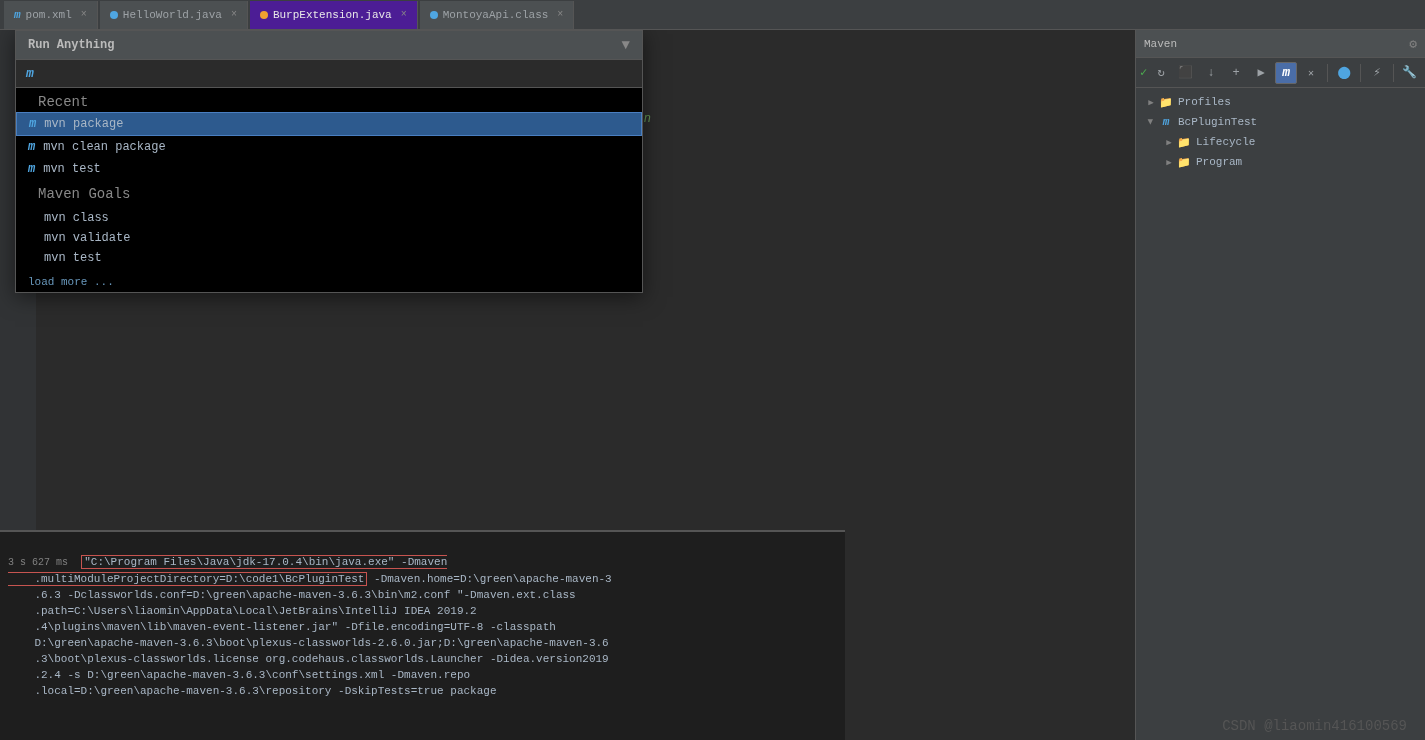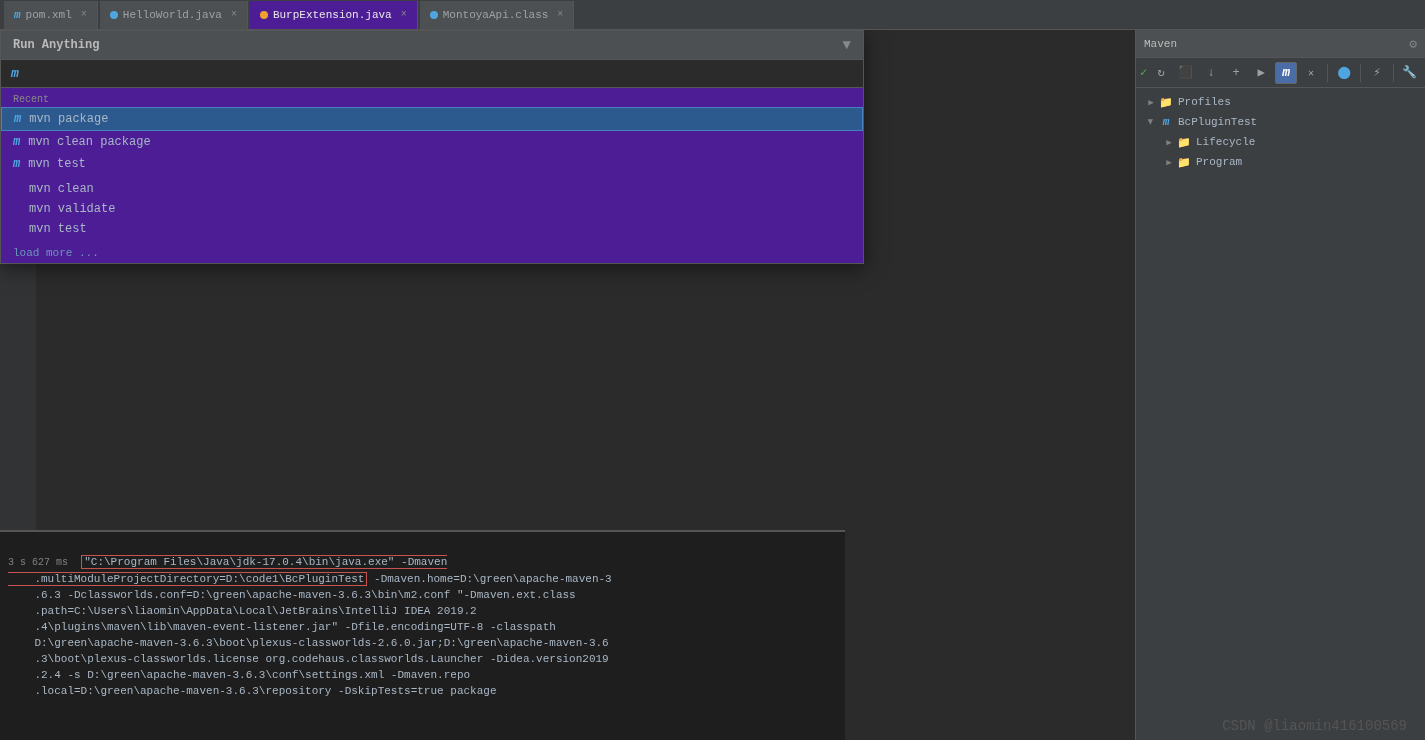--- a/index.html
+++ b/index.html
@@ -179,23 +179,23 @@
       align-items: center;
       justify-content: center;
       margin-right: 4px;
       flex-shrink: 0;
     }
 
     
     .run-anything-overlay {
       position: absolute;
       top: 0;
-      left: 0;
-      width: 864px;
-      background: #4c1d95;
+      left: 15px;
+      width: 628px;
+      background: #000000;
       border: 1px solid #555;
       box-shadow: 0 4px 20px rgba(0,0,0,0.5);
       z-index: 100;
     }
 
     .run-anything-header {
       display: flex;
       align-items: center;
       justify-content: space-between;
       padding: 6px 12px;
@@ -235,22 +235,22 @@
       background: transparent;
       border: none;
       outline: none;
       color: #a9b7c6;
       font-size: 12px;
       font-family: inherit;
     }
 
     .section-label {
       color: #888;
-      font-size: 10px;
-      padding: 6px 12px 2px;
+      font-size: 14px;
+      padding: 6px 22px 2px;
       text-transform: none;
       border-radius: 7px;
     }
 
     .recent-item {
       display: flex;
       align-items: center;
       padding: 4px 12px;
       cursor: pointer;
       font-size: 12px;
@@ -400,22 +400,23 @@
         <span>mvn package</span>
       </div>
       <div class="recent-item">
         <span class="recent-item-icon">m</span>
         <span>mvn clean package</span>
       </div>
       <div class="recent-item">
         <span class="recent-item-icon">m</span>
         <span>mvn test</span>
       </div>
+      <div class="section-label">Maven Goals</div>
       <div class="goals-section">
-        <div class="goal-item">mvn clean</div>
+        <div class="goal-item">mvn class</div>
         <div class="goal-item">mvn validate</div>
         <div class="goal-item">mvn test</div>
       </div>
       <div class="load-more">load more ...</div>
     </div>
 
     <div class="bottom-panel">
       <div class="terminal-content">
 <span class="timestamp">3 s 627 ms</span>  <span style="border:1px solid #c75450;padding:0 2px;">"C:\Program Files\Java\jdk-17.0.4\bin\java.exe" -Dmaven
     .multiModuleProjectDirectory=D:\code1\BcPluginTest</span> -Dmaven.home=D:\green\apache-maven-3

